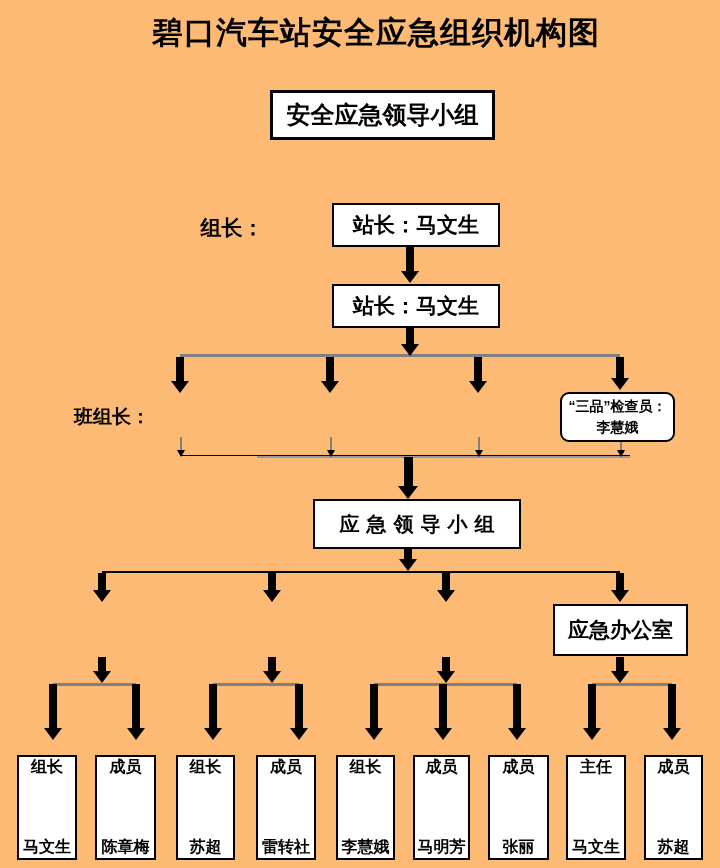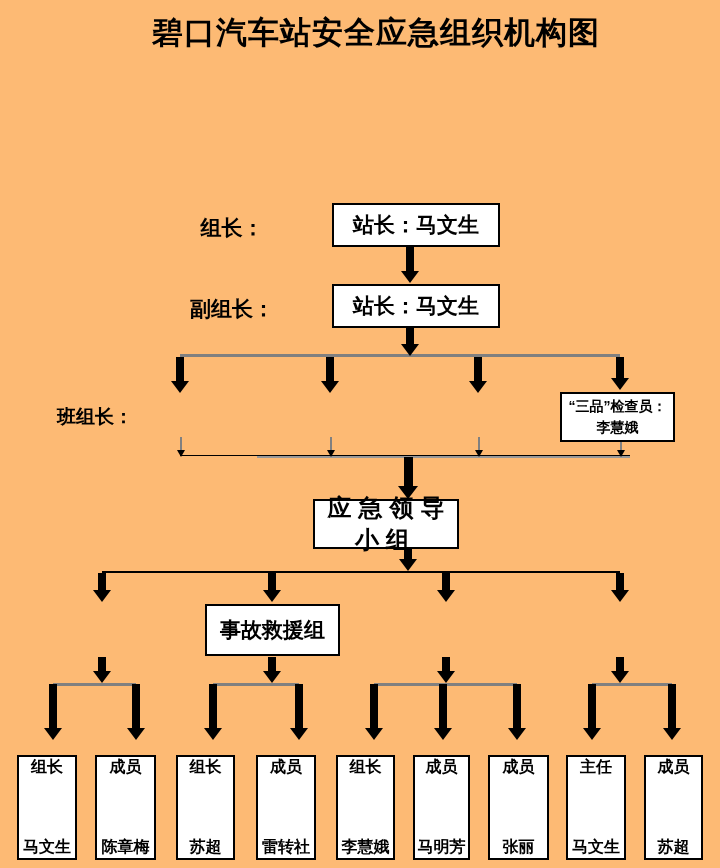--- a/index.html
+++ b/index.html
@@ -16,67 +16,69 @@
     position:absolute;box-sizing:border-box;background:#fff;
     border:2px solid #000;display:flex;align-items:center;justify-content:center;
     text-align:center;
   }
   .top-box{left:270px;top:90px;width:225px;height:50px;border-width:3px;font-size:24px;}
   .leader-box{left:332px;top:203px;width:168px;height:44px;font-size:21px;}
   .deputy-box{left:332px;top:284px;width:168px;height:44px;font-size:21px;}
   .side-label{position:absolute;font-size:21px;text-align:center;left:152px;width:160px;}
   .lbl-leader{top:214px;}
   .lbl-deputy{top:295px;}
-  .lbl-team{left:40px;top:404px;width:110px;text-align:center;font-size:19px;}
+  .lbl-team{left:40px;top:404px;width:110px;text-align:right;font-size:19px;}
   .tb{font-size:17px;}
   .tb1{left:118px;top:395px;width:125px;height:42px;}
   .tb2{left:263px;top:395px;width:134px;height:42px;}
   .tb3{left:408px;top:395px;width:140px;height:42px;}
-  .tb4{left:560px;top:392px;width:115px;height:50px;font-size:14px;line-height:1.5;flex-direction:column;}
-  .emg-box{left:313px;top:499px;width:146px;height:50px;font-size:24px;letter-spacing:7px;text-indent:7px;}
+  .tb4{left:560px;top:392px;width:115px;height:50px;font-size:14px;line-height:1.5;flex-direction:column;border-radius:9px;}
+  .emg-box{left:313px;top:499px;width:208px;height:50px;font-size:20px;letter-spacing:7px;text-indent:7px;}
   .grp{top:604px;height:52px;font-size:21px;}
   .grp1{left:35px;width:135px;}
   .grp2{left:205px;width:135px;}
   .grp3{left:378px;width:136px;}
   .grp4{left:553px;width:135px;}
   .mem{top:755px;width:60px;height:105px;flex-direction:column;gap:18px;font-size:16px;justify-content:space-between;}
   .m1{left:17px;}.m2{left:95px;width:61px;}.m3{left:176px;width:59px;}
   .m4{left:256px;}.m5{left:336px;width:59px;}.m6{left:413px;width:57px;}
   .m7{left:488px;width:61px;}.m8{left:566px;}.m9{left:644px;width:59px;}
 </style>
 </head>
 <body>
 
 <div class="canvas">
 
   <div class="title">碧口汽车站安全应急组织机构图</div>
 
+  <div class="box top-box">
+    <span>安全应急领导小组</span>
+  </div>
 
   <div class="side-label lbl-leader">组长：</div>
   <div class="box leader-box">
     <span>站长：马文生</span>
   </div>
 
-  <div class="side-label lbl-deputy">副组长：</div>
   <div class="box deputy-box">
     <span>站长：马文生</span>
   </div>
 
   <div class="side-label lbl-team">班组长：</div>
   <div class="box tb tb4">
     <span>“三品”检查员：</span>
     <span>李慧娥</span>
   </div>
 
   <div class="box emg-box">
     <span>应急领导小组</span>
   </div>
 
-  <div class="box grp grp2">
-    <span>事故救援组</span>
+  <div class="box grp grp4">
+    <span>应急办公室</span>
   </div>
 
   <div class="box mem m1">
     <span>组长</span>
     <span>马文生</span>
   </div>
   <div class="box mem m2">
     <span>成员</span>
     <span>陈章梅</span>
   </div>

